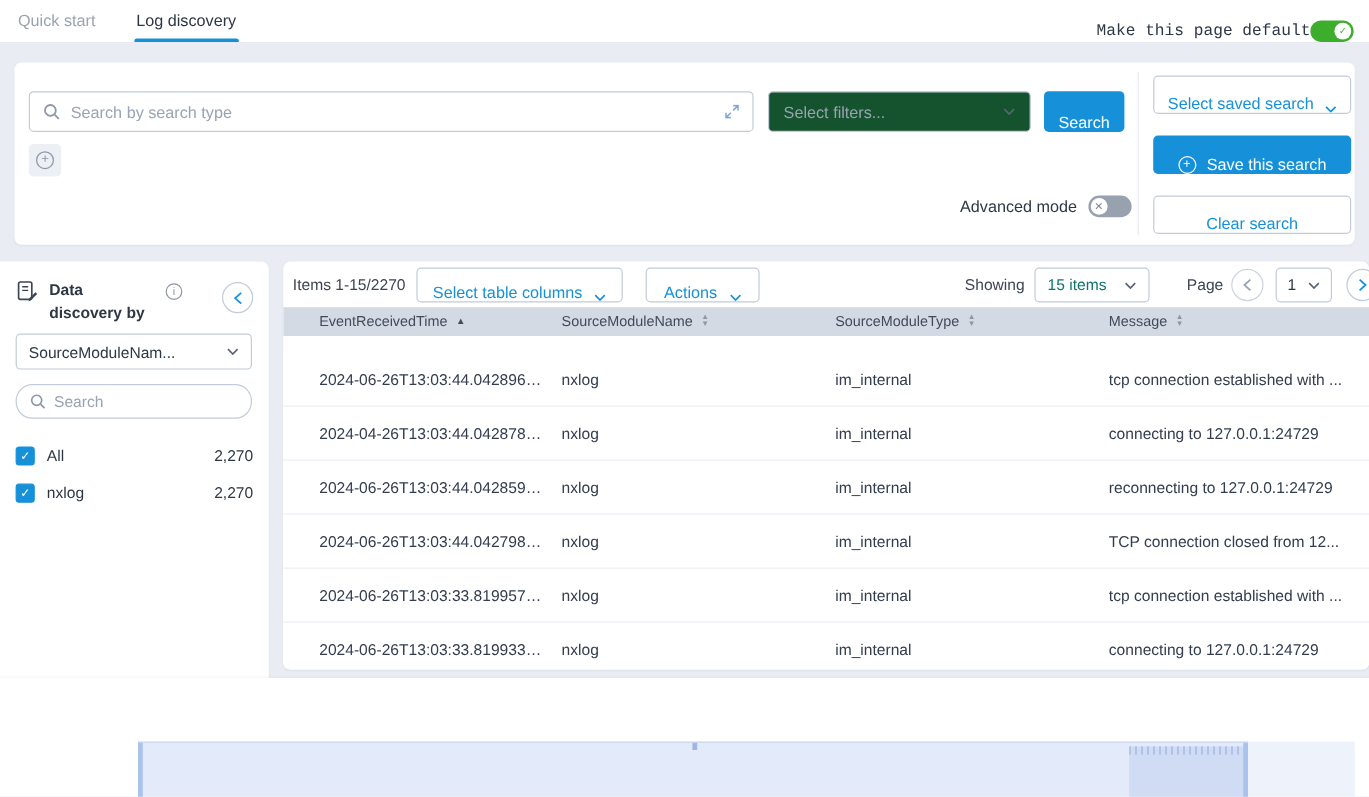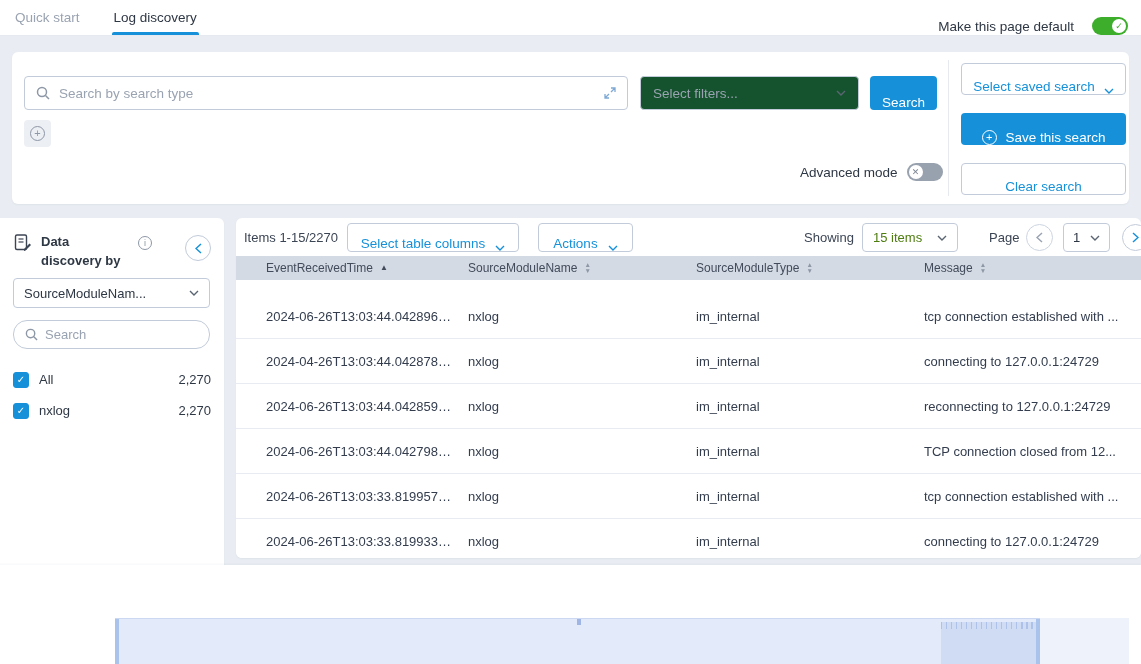--- a/index.html
+++ b/index.html
@@ -7,21 +7,21 @@
   body{font-family:"Liberation Sans",sans-serif;background:#e9edf3;overflow:hidden;}
   .page{position:relative;width:1141px;height:664px;background:#e9edf3;}
 
   
   .topbar{position:absolute;left:0;top:0;width:1141px;height:36px;background:#fff;border-bottom:1px solid #e6eaf0;
     display:flex;align-items:flex-end;justify-content:space-between;padding:0 13px;}
   .tabs{display:flex;gap:30px;height:36px;}
   .tab{display:flex;align-items:center;font-size:13.5px;color:#9aa3b1;cursor:pointer;position:relative;padding:0 2px;}
   .tab.active{color:#2e3744;}
   .tab.active::after{content:"";position:absolute;left:0;right:0;bottom:0;height:3px;background:#1691d9;border-radius:2px 2px 0 0;}
-  .default-wrap{display:flex;align-items:center;gap:18px;font-size:13.5px;color:#2e3744;}
+  .default-wrap{display:flex;align-items:center;gap:0;font-size:13.5px;color:#2e3744;font-family:Liberation Mono, monospace;}
 
   
   .toggle{width:36px;height:18px;border-radius:9px;position:relative;cursor:pointer;flex:0 0 auto;}
   .toggle.on{background:#3dae2b;}
   .toggle.off{background:#98a1ae;}
   .knob{position:absolute;top:2px;width:14px;height:14px;border-radius:50%;background:#fff;
     display:flex;align-items:center;justify-content:center;font-size:9px;line-height:1;}
   .toggle.on .knob{right:2px;color:#3dae2b;}
   .toggle.off .knob{left:2px;color:#7d8694;}
 
@@ -73,21 +73,21 @@
   .side-label{font-size:13px;color:#2e3744;flex:1;}
   .side-count{font-size:13px;color:#2e3744;}
 
   
   .table-card{position:absolute;left:236px;top:218px;width:905px;height:340px;background:#fff;border-radius:6px;overflow:hidden;box-shadow:0 1px 2px rgba(20,40,80,.05);}
   .items-summary{position:absolute;left:8px;top:12px;font-size:13px;color:#3c4554;}
   .columns-btn{position:absolute;left:111px;top:5px;width:172px;height:29px;gap:10px;}
   .actions-btn{position:absolute;left:302px;top:5px;width:95px;height:29px;gap:10px;}
   .showing-label{position:absolute;left:568px;top:12px;font-size:13px;color:#3c4554;}
   .pagesize-select{position:absolute;left:626px;top:5px;width:96px;height:29px;border:1px solid #c2cbd9;border-radius:4px;
-    display:flex;align-items:center;justify-content:space-between;padding:0 10px;font-size:13px;color:#4d7c0f;cursor:pointer;background:#fff;}
+    display:flex;align-items:center;justify-content:space-between;padding:0 10px;font-size:13px;color:#0f766e;cursor:pointer;background:#fff;}
   .page-label{position:absolute;left:753px;top:12px;font-size:13px;color:#3c4554;}
   .round-btn{position:absolute;top:6px;width:27px;height:27px;border-radius:50%;background:#fff;border:1px solid #ccd4e0;
     display:flex;align-items:center;justify-content:center;cursor:pointer;}
   .prev-btn{left:790px;color:#9aa3b1;}
   .next-btn{left:886px;color:#1691d9;border-color:#c2cbd9;}
   .page-select{position:absolute;left:827px;top:5px;width:47px;height:29px;border:1px solid #c2cbd9;border-radius:4px;
     display:flex;align-items:center;justify-content:space-between;padding:0 9px;font-size:13px;color:#2e3744;cursor:pointer;background:#fff;}
 
   .thead{position:absolute;left:0;top:38px;width:100%;height:24px;background:#d4dae4;
     display:grid;grid-template-columns:232px 228px 228px 1fr;align-items:center;}

